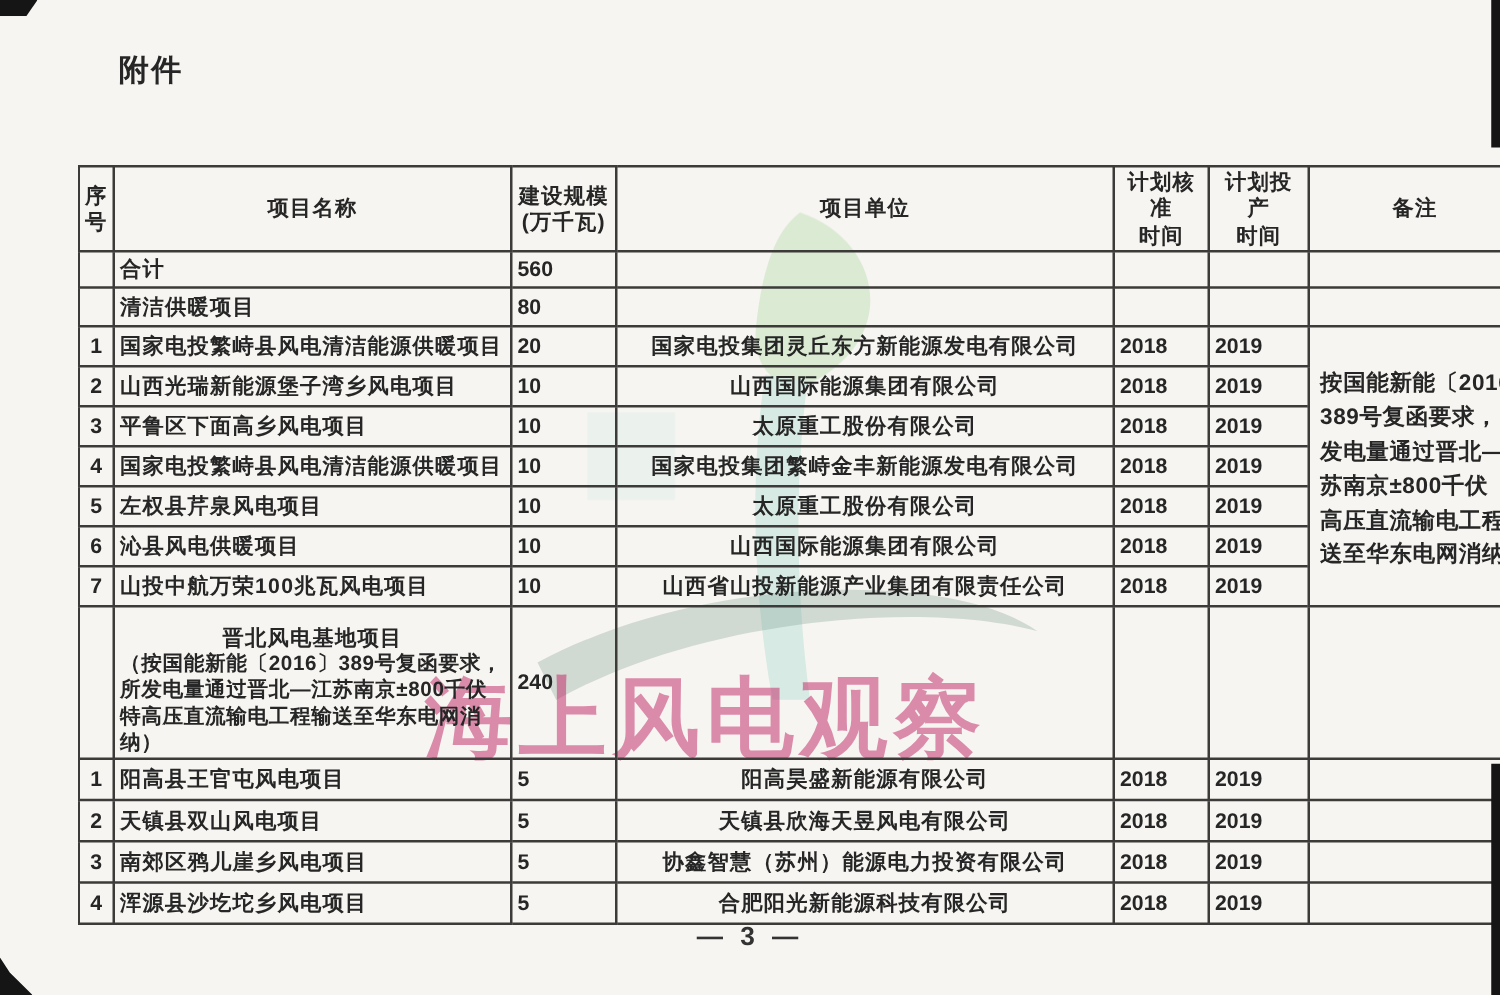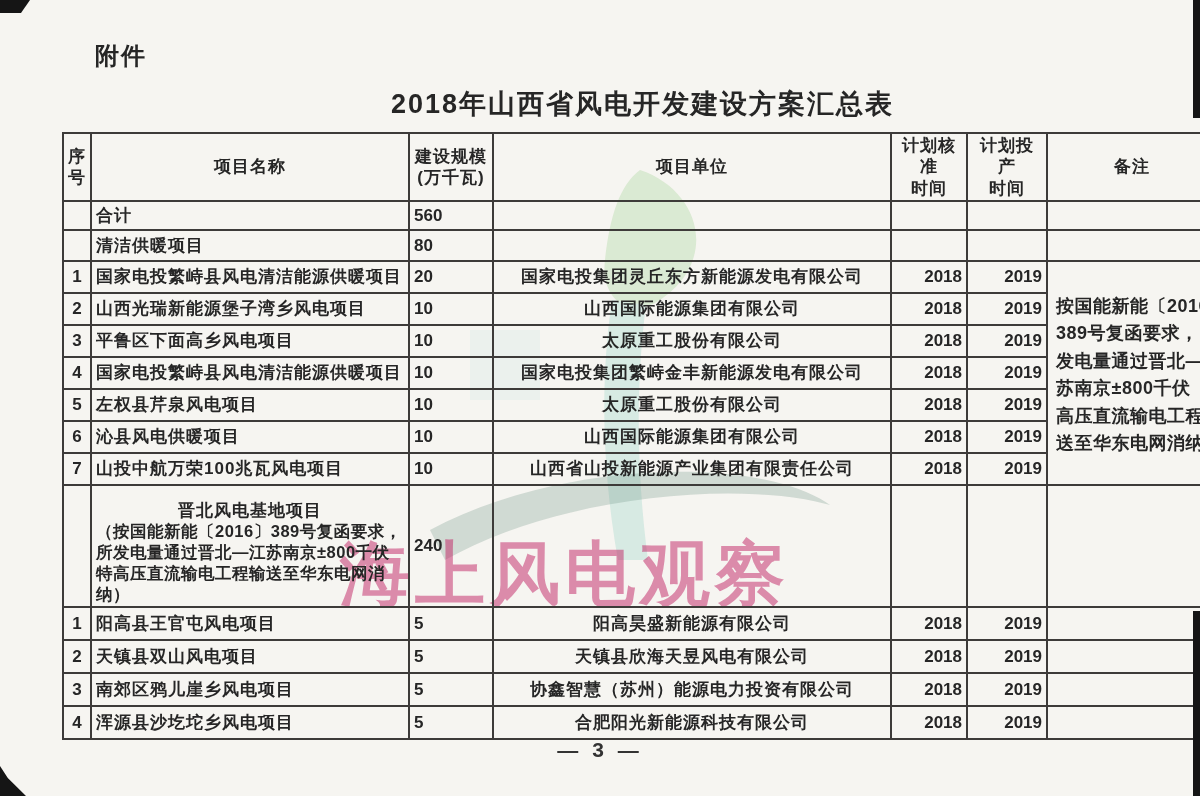--- a/index.html
+++ b/index.html
@@ -45,21 +45,21 @@
   table.sheet td {
     border: 2px solid #3d3b39;
     padding: 1px 4px;
     font-weight: 700; font-size: 17px; line-height: 1.25;
     vertical-align: middle; overflow: visible;
   }
   td.c-seq   { text-align: center; font-size: 16px; }
   td.c-name  { text-align: left; padding-left: 10px; letter-spacing: 1px; }
   td.c-scale { text-align: left; font-size: 17px; }
   td.c-unit  { text-align: center; padding-left: 10px; letter-spacing: 1px; }
-  td.c-date  { text-align: right; vertical-align: bottom; padding-bottom: 2px; font-size: 17px; }
+  td.c-date  { text-align: left; vertical-align: bottom; padding-bottom: 2px; font-size: 17px; }
   td.c-rem   { vertical-align: top; }
   td.center  { text-align: left; }
   .preline   { white-space: pre-line; }
 
   tr.h-head  td { height: 52px; text-align: center; font-size: 17px; letter-spacing: 1px; }
   tr.h-total td { height: 25px; }
   tr.h-clean td { height: 27px; }
   tr.h-std   td { height: 28px; }
   tr.h-jb    td { height: 102px; }
   tr.h-bot   td { height: 29px; }
@@ -90,21 +90,20 @@
       <path d="M470 330 h70 v70 h-70 Z" fill="#bfe6dd" opacity="0.6"></path>
     </g>
     <g opacity="0.28">
       <path d="M430 530 C 560 460, 760 455, 830 505 C 740 480, 560 495, 445 560 Z" fill="#6f9486"></path>
     </g>
   </svg>
 
   <div class="wm-red">海上风电观察</div>
 
   <div class="attachment">附件</div>
-  <h1 class="title">2018年山西省风电开发建设方案汇总表</h1>
 
   <table class="sheet">
     <colgroup>
       <col style="width:28px">
         <col style="width:318px">
         <col style="width:84px">
       <col style="width:398px">
         <col style="width:76px">
         <col style="width:80px">
         <col style="width:170px">

